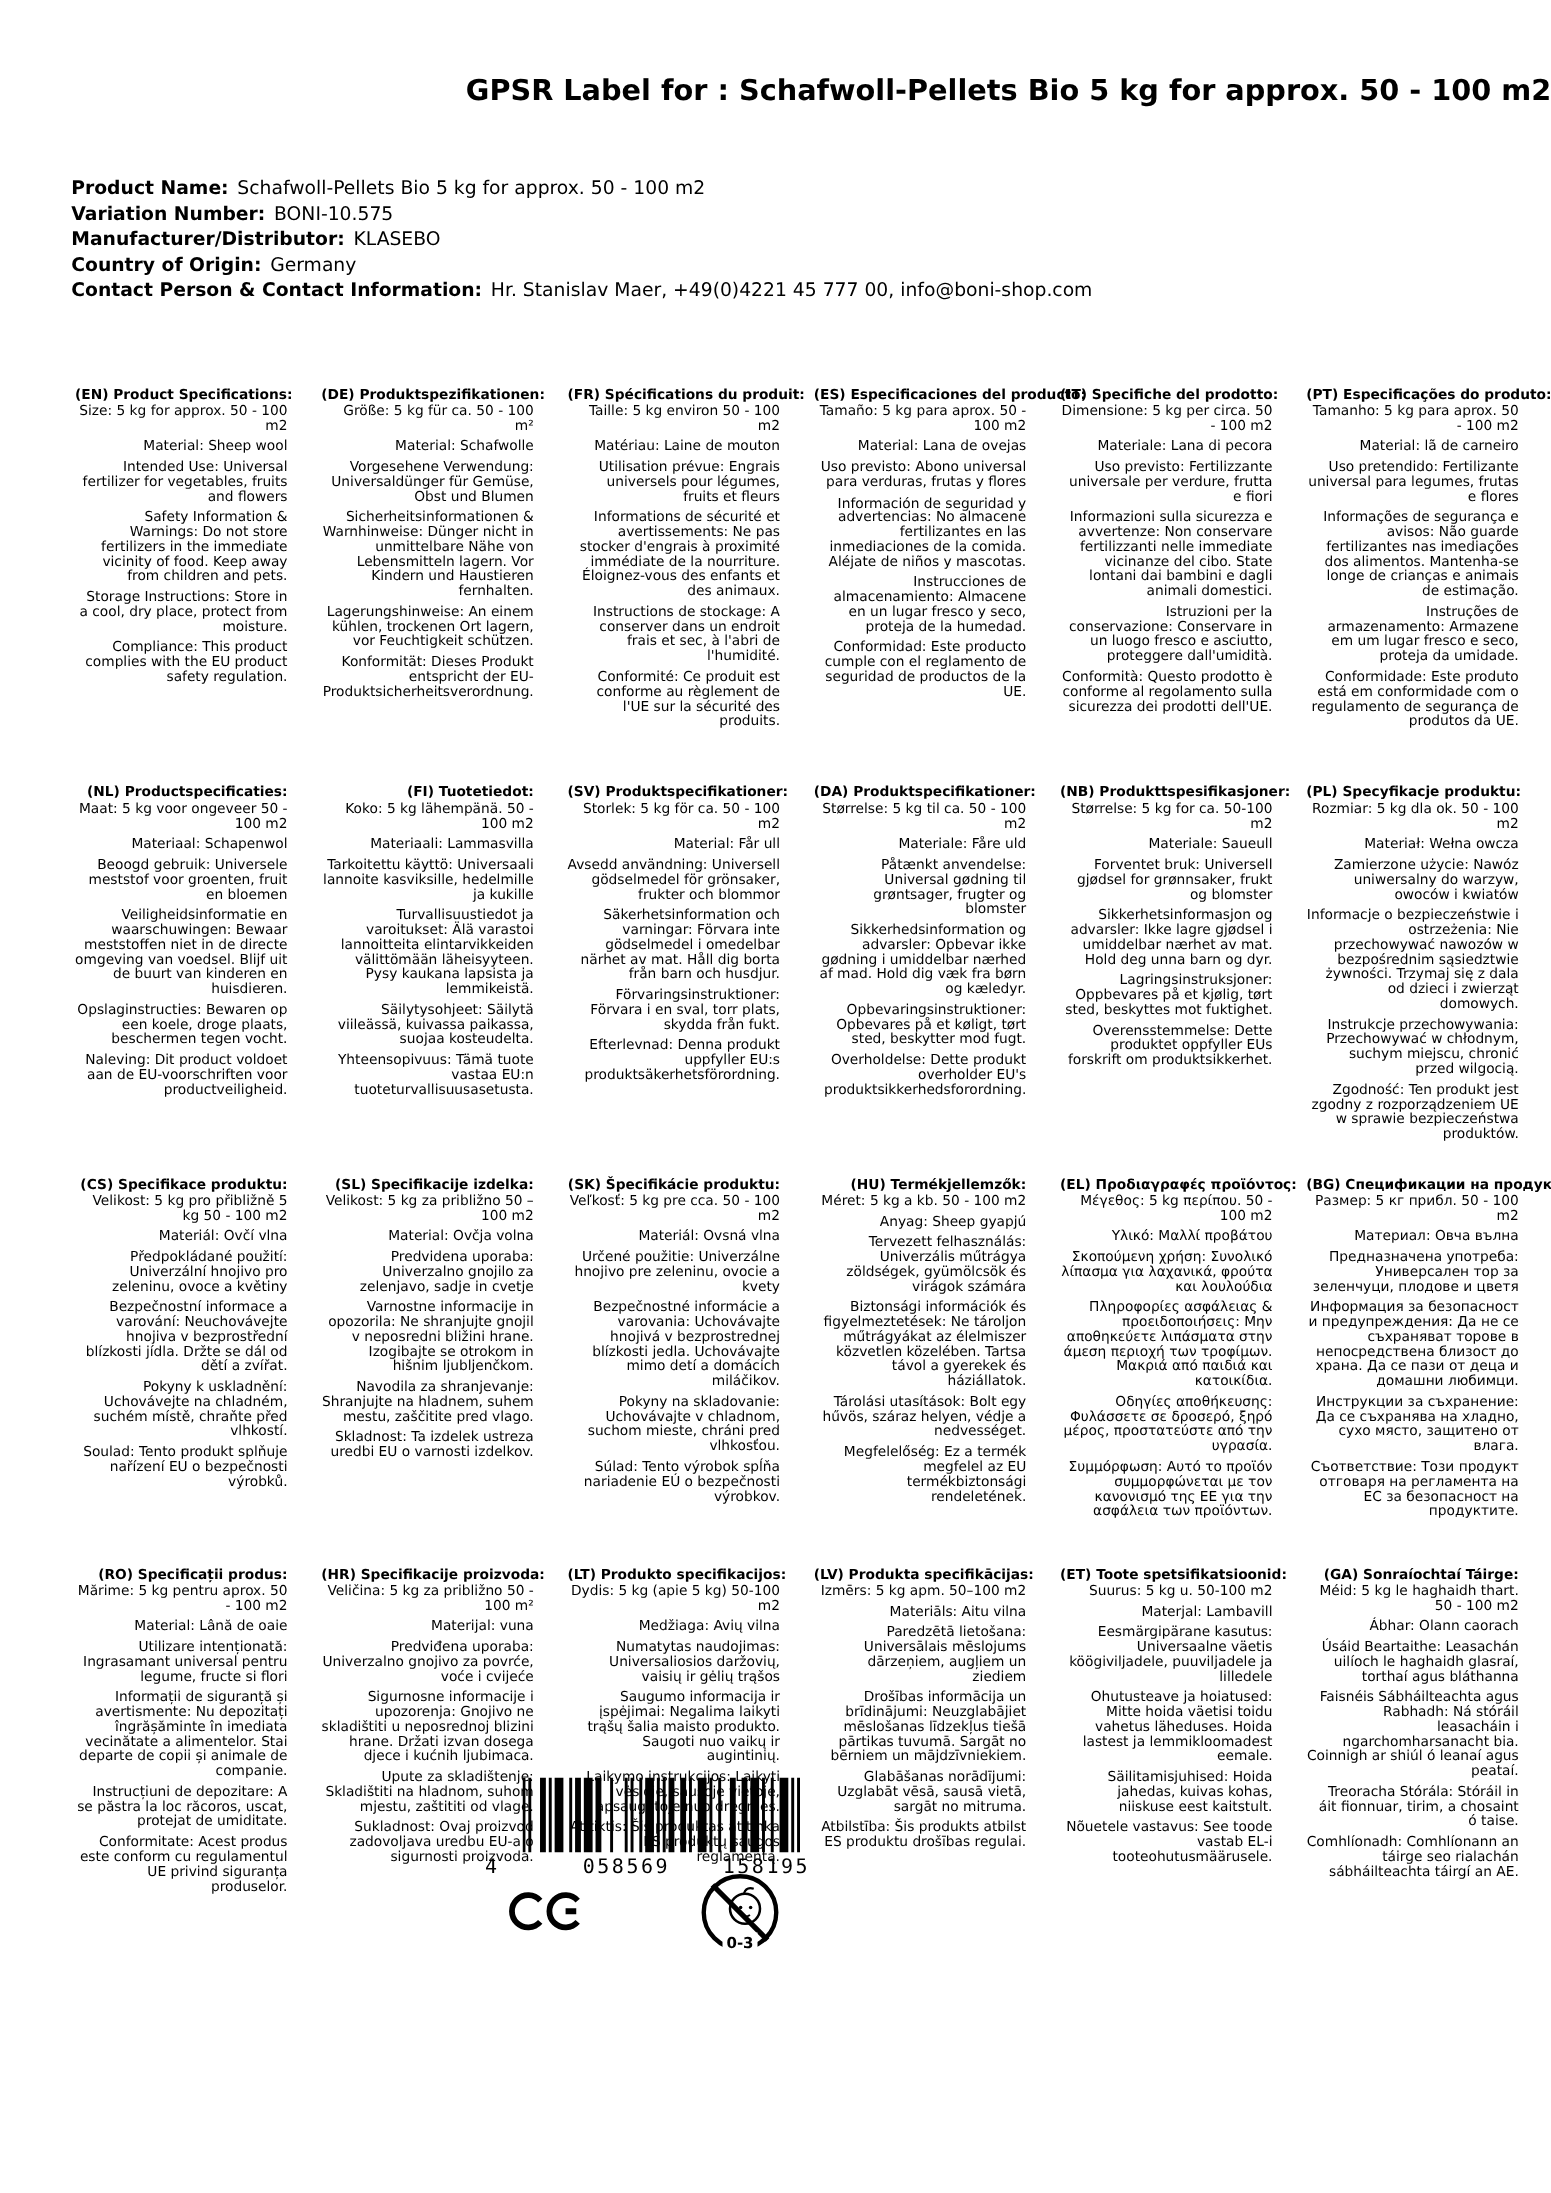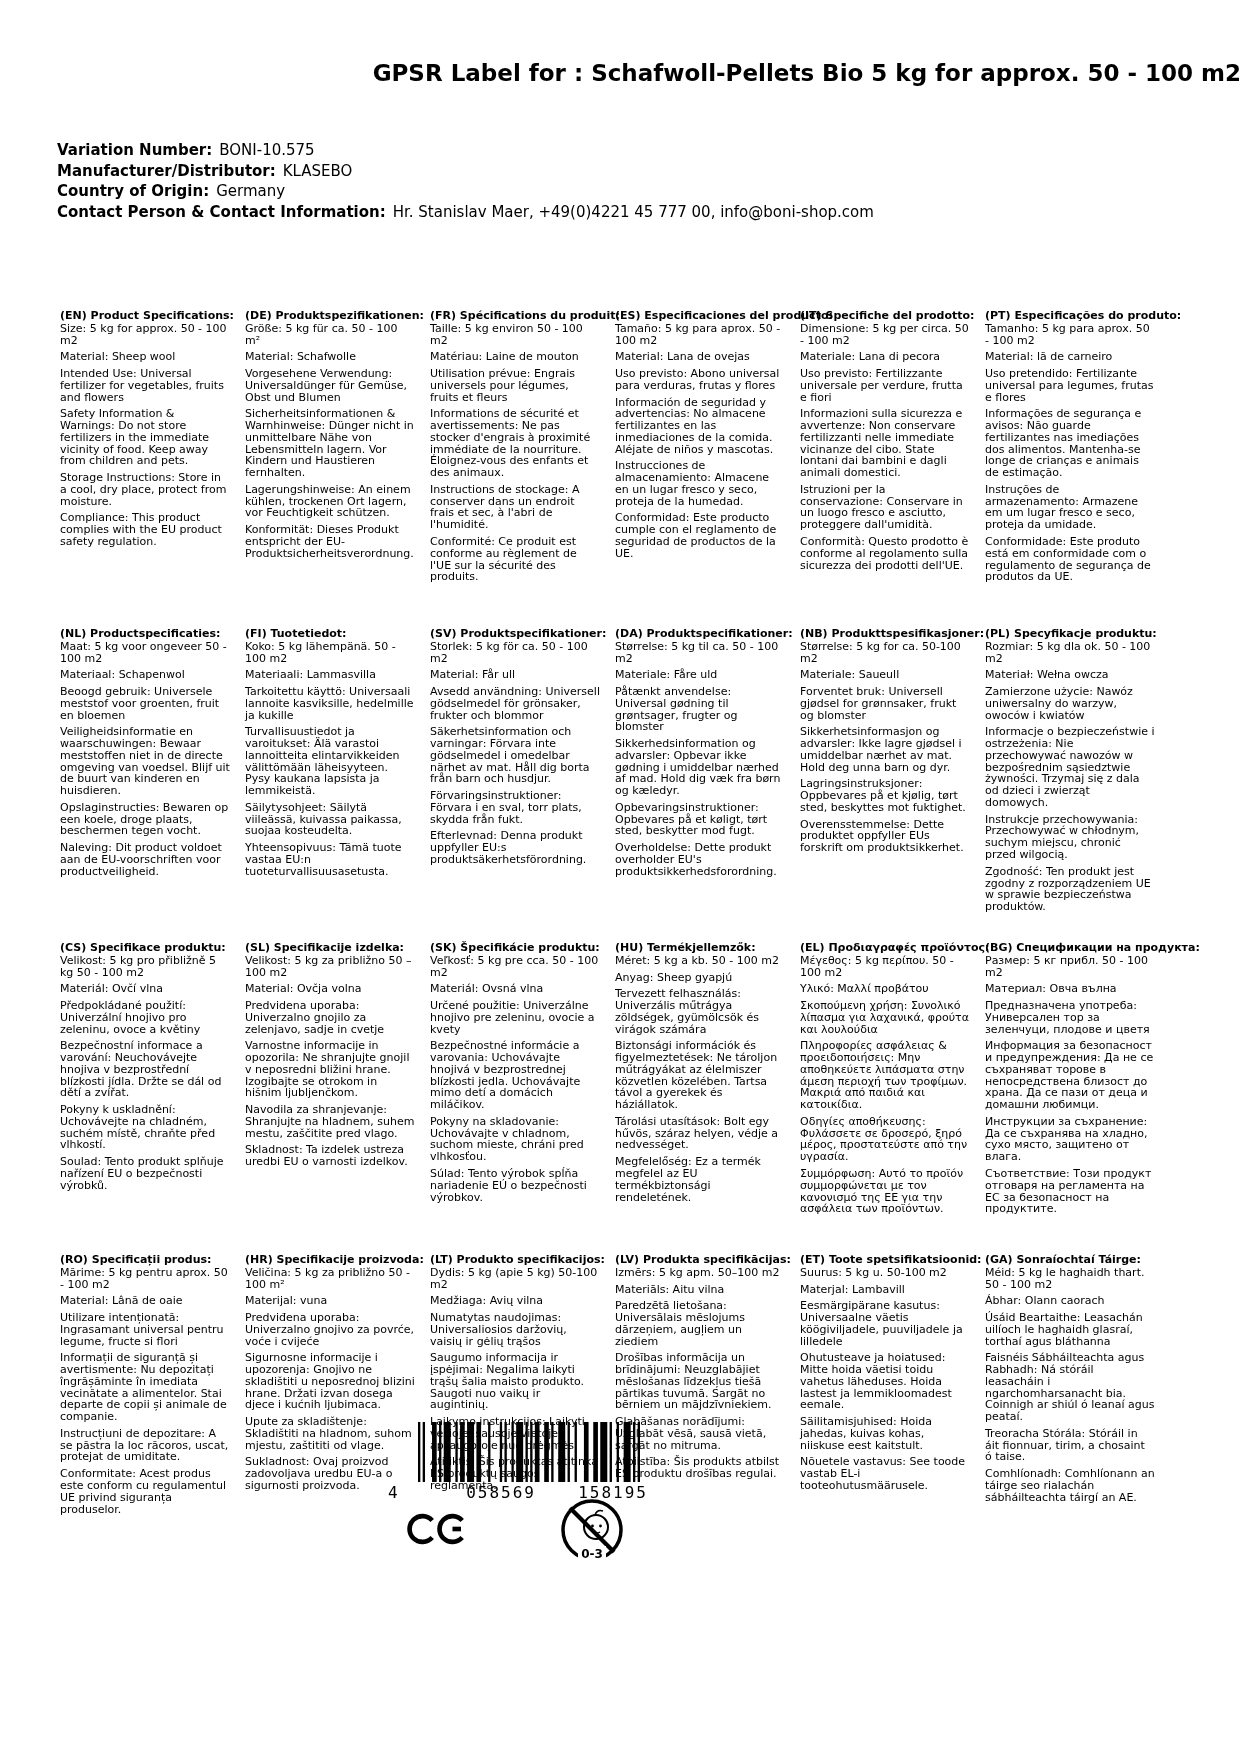--- a/index.html
+++ b/index.html
@@ -20,22 +20,23 @@
 
   .product-info { position: absolute; left: 57px; top: 140px; font-size: 15px; line-height: 20.5px; }
   .info-row { white-space: nowrap; }
   .info-row .label { font-weight: bold; }
   .info-row .value { margin-left: 7px; }
 
   .lang-grid {
     position: absolute; left: 60px; top: 310px;
     display: grid;
     grid-template-columns: repeat(6, 170px);
-    column-gap: 15px;
+    column-gap: 27px;
     grid-template-rows: 318px 314px 312px auto;
+    text-align: right;
   }
   .lang-block { font-size: 11px; line-height: 1.07; }
   .lang-header { font-size: 11px; font-weight: bold; white-space: nowrap; margin-bottom: 1px; }
   .lang-block p { margin: 0 0 5px 0; }
 
   .barcode-svg { position: absolute; left: 418px; top: 1422px; }
   .barcode-digits {
     position: absolute; left: 388px; top: 1483px; width: 260px;
     display: flex; font-family: "DejaVu Sans Mono", monospace;
     font-size: 16px; letter-spacing: 2px;
@@ -48,20 +49,23 @@
   .age-svg { position: absolute; left: 559px; top: 1497px; }
 </style>
 </head>
 <body>
 
 <div class="page">
 
   <h1 class="title">GPSR Label for : Schafwoll-Pellets Bio 5 kg for approx. 50 - 100 m2</h1>
 
   <div class="product-info">
+    <div class="info-row">
+      <span class="label">Product Name:</span><span class="value">Schafwoll-Pellets Bio 5 kg for approx. 50 - 100 m2</span>
+    </div>
     <div class="info-row">
       <span class="label">Variation Number:</span><span class="value">BONI-10.575</span>
     </div>
     <div class="info-row">
       <span class="label">Manufacturer/Distributor:</span><span class="value">KLASEBO</span>
     </div>
     <div class="info-row">
       <span class="label">Country of Origin:</span><span class="value">Germany</span>
     </div>
     <div class="info-row">

